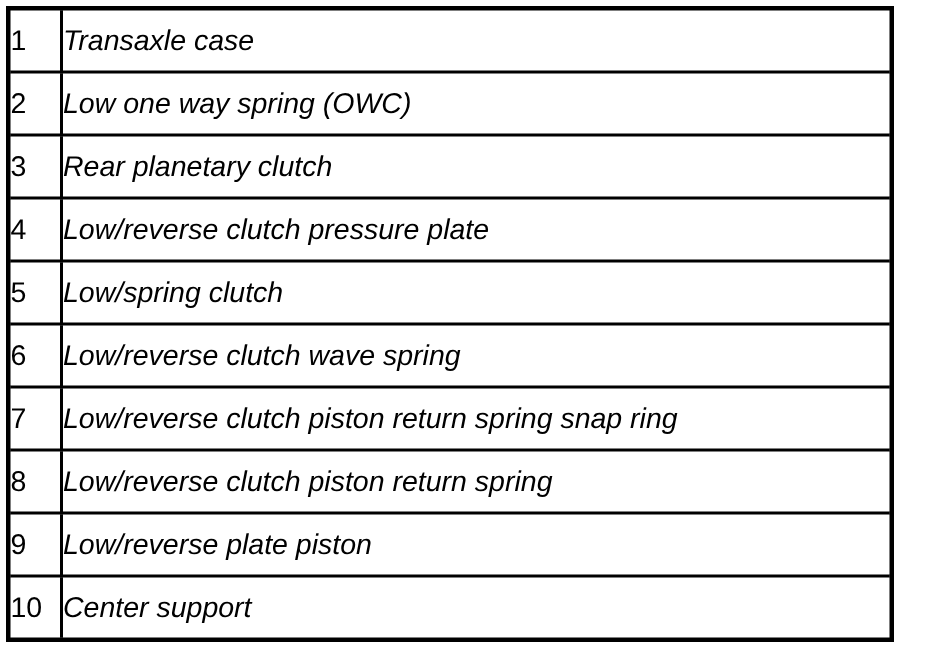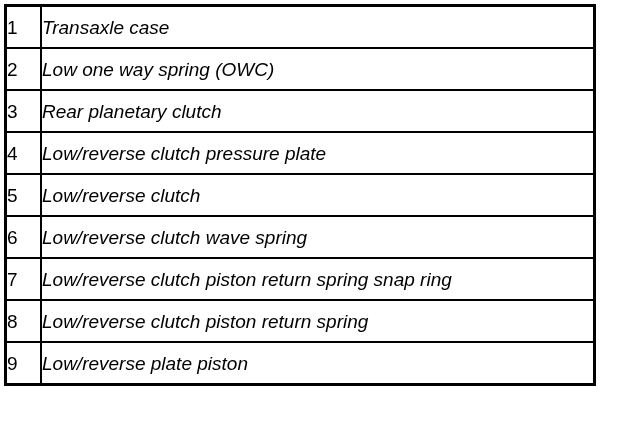--- a/index.html
+++ b/index.html
@@ -67,21 +67,21 @@
     <td class="label-cell">Rear planetary clutch</td>
   </tr>
 
   <tr>
     <td class="num-cell">4</td>
     <td class="label-cell">Low/reverse clutch pressure plate</td>
   </tr>
 
   <tr>
     <td class="num-cell">5</td>
-    <td class="label-cell">Low/reverse clutch</td>
+    <td class="label-cell">Low/spring clutch</td>
   </tr>
 
   <tr>
     <td class="num-cell">6</td>
     <td class="label-cell">Low/reverse clutch wave spring</td>
   </tr>
 
   <tr>
     <td class="num-cell">7</td>
     <td class="label-cell">Low/reverse clutch piston return spring snap ring</td>
@@ -90,15 +90,19 @@
   <tr>
     <td class="num-cell">8</td>
     <td class="label-cell">Low/reverse clutch piston return spring</td>
   </tr>
 
   <tr>
     <td class="num-cell">9</td>
     <td class="label-cell">Low/reverse plate piston</td>
   </tr>
 
+  <tr>
+    <td class="num-cell">10</td>
+    <td class="label-cell">Center support</td>
+  </tr>
 </tbody>
   </table>
 </div>
 
 </body></html>

